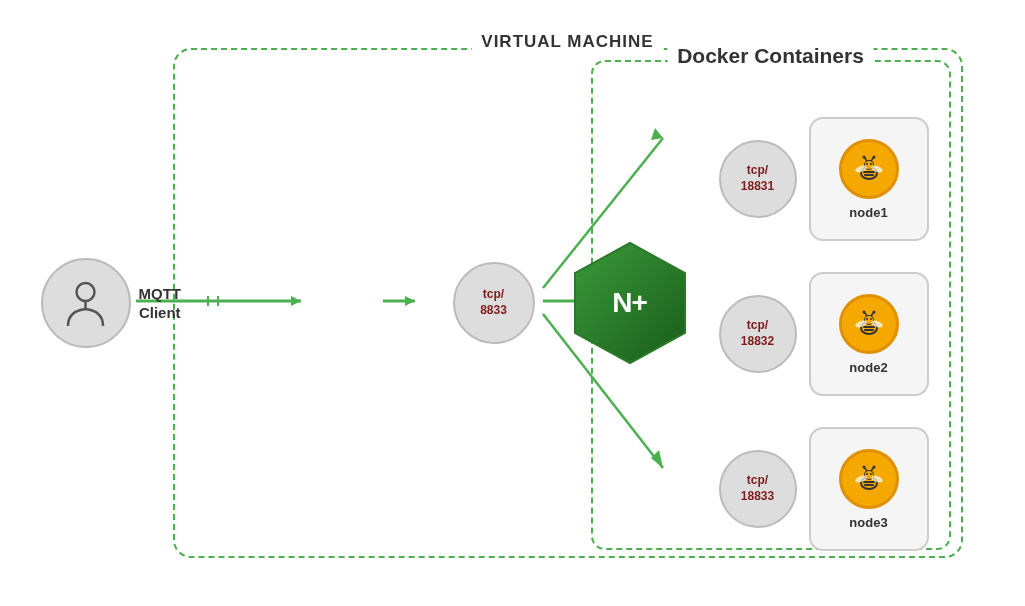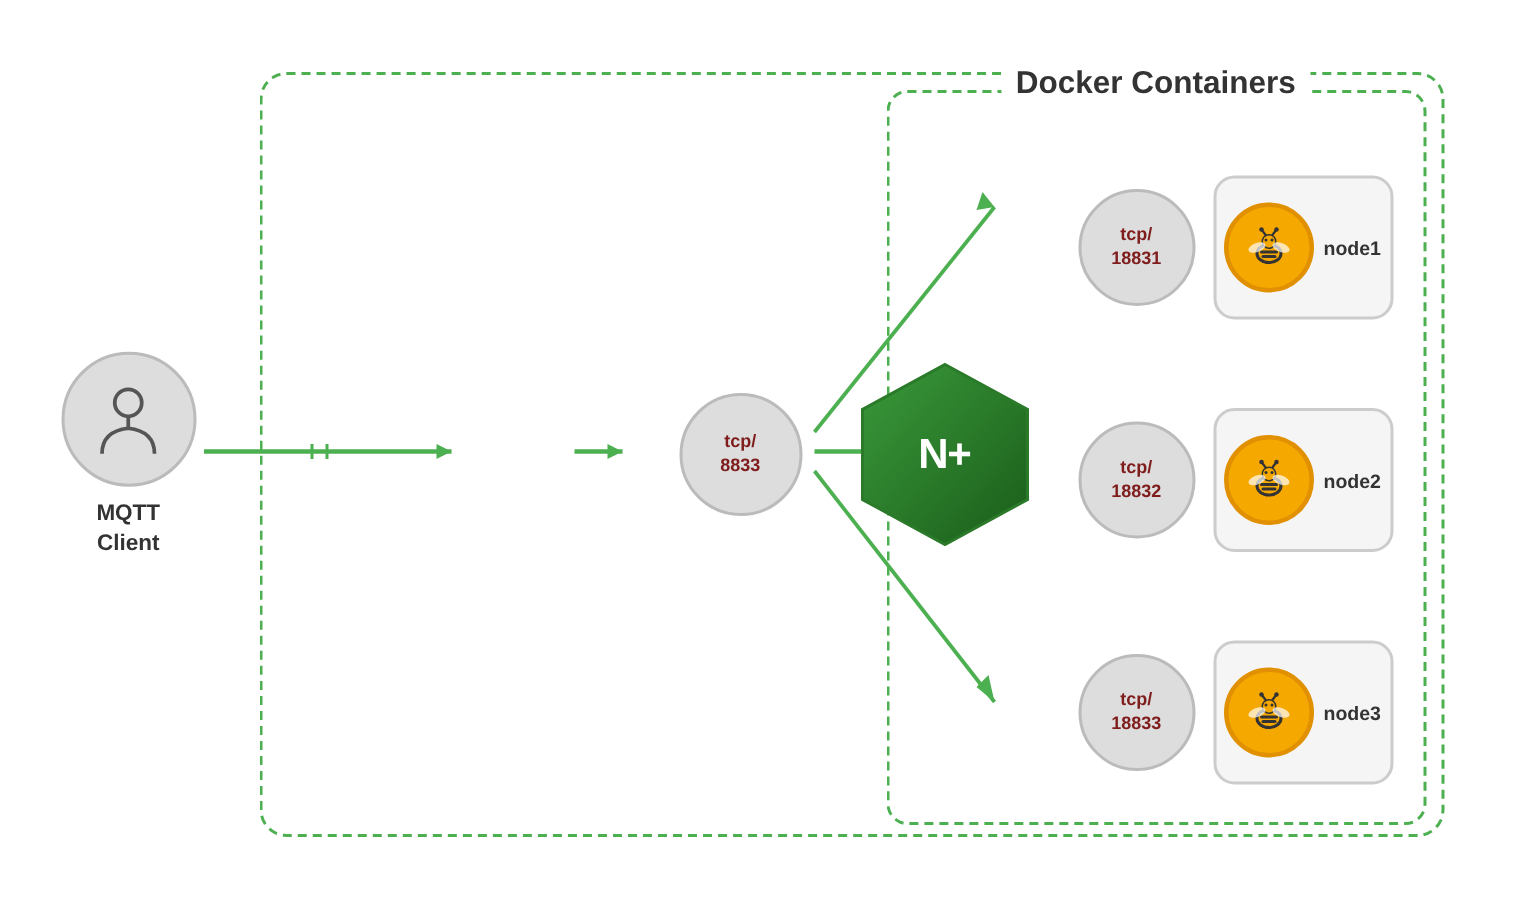--- a/index.html
+++ b/index.html
@@ -73,21 +73,21 @@
       white-space: nowrap;
     }
 
     
     .mqtt-client {
       position: absolute;
       left: 18px;
       top: 50%;
       transform: translateY(-50%);
       display: flex;
-      flex-direction: column;
+      flex-direction: row;
       align-items: center;
       gap: 8px;
     }
 
     .person-circle {
       width: 90px;
       height: 90px;
       border-radius: 50%;
       background: #ddd;
       border: 2.5px solid #bbb;
@@ -179,25 +179,26 @@
       border-radius: 50%;
       background: #ddd;
       border: 2px solid #bbb;
       display: flex;
       align-items: center;
       justify-content: center;
     }
 
     .node-card {
       width: 120px;
-      height: 96px;
+      height: 124px;
       background: #f5f5f5;
       border: 2px solid #ccc;
       border-radius: 14px;
       display: flex;
+      flex-direction: column;
       align-items: center;
       justify-content: center;
       gap: 6px;
     }
 
     .bee-circle {
       width: 60px;
       height: 60px;
       border-radius: 50%;
       background: #f5a800;
@@ -260,20 +261,21 @@
 
     <line x1="570" y1="278" x2="570" y2="288" stroke="#4caf50" stroke-width="2"></line>
     <line x1="580" y1="278" x2="580" y2="288" stroke="#4caf50" stroke-width="2"></line>
     <polygon points="638,283 628,278 628,288" fill="#4caf50"></polygon>
 
     <line x1="520" y1="296" x2="640" y2="450" stroke="#4caf50" stroke-width="2.5"></line>
     <polygon points="640,450 628,440 636,432" fill="#4caf50"></polygon>
   </svg>
 
   <div class="vm-box">
+    <span class="vm-label">VIRTUAL MACHINE</span>
 
     <div class="docker-box">
       <span class="docker-label">Docker Containers</span>
 
       <div class="node-row row1">
         <div class="tcp-circle">
           <span class="tcp-text">tcp/<br>18831</span>
         </div>
         <div class="node-card">
           <div class="bee-circle">

